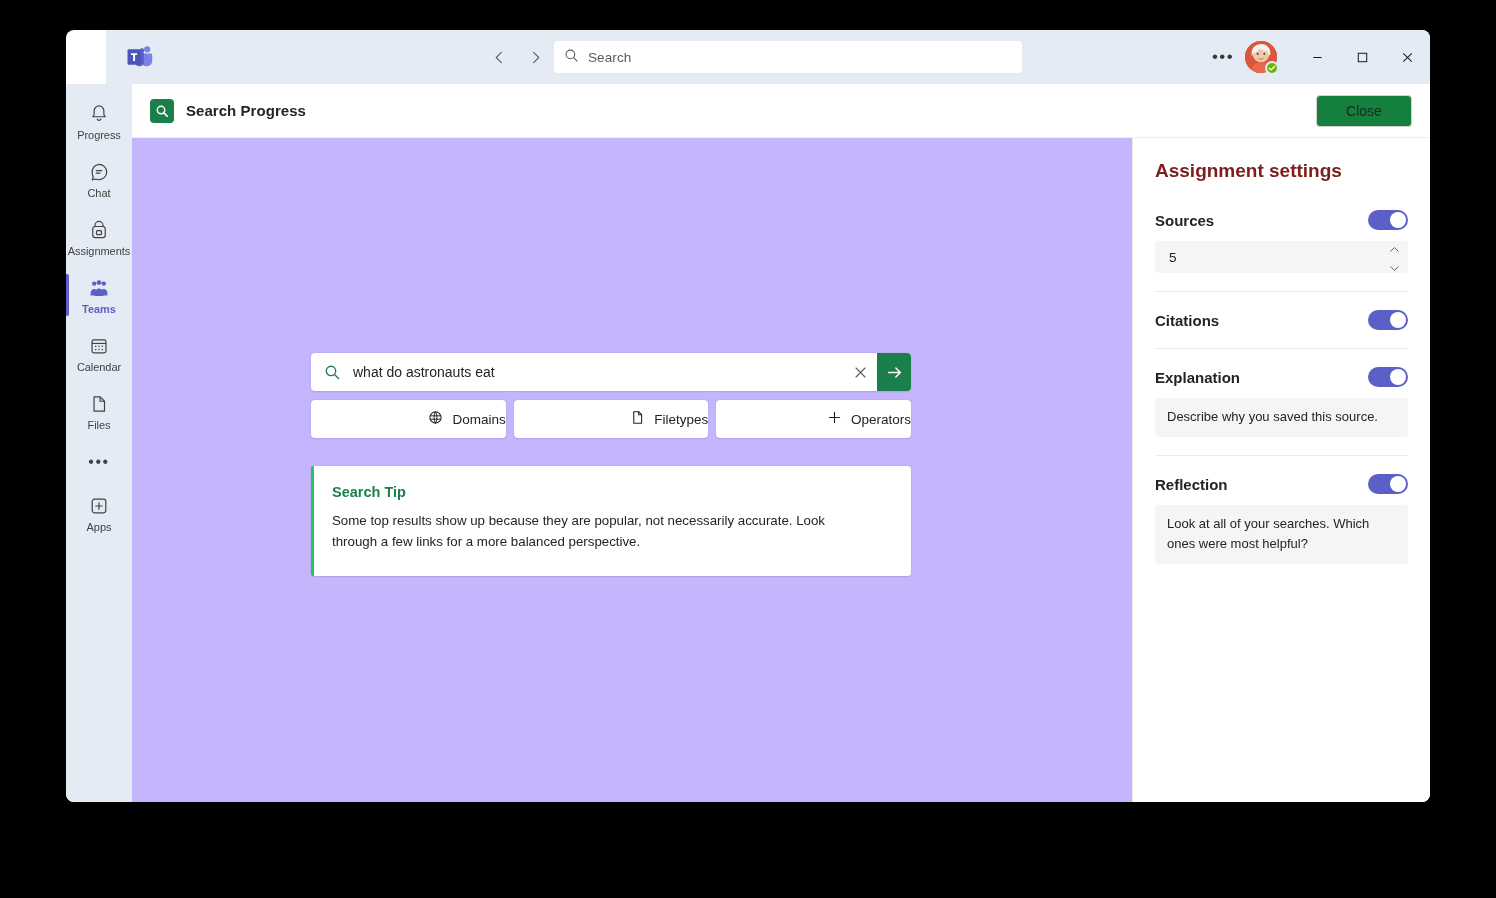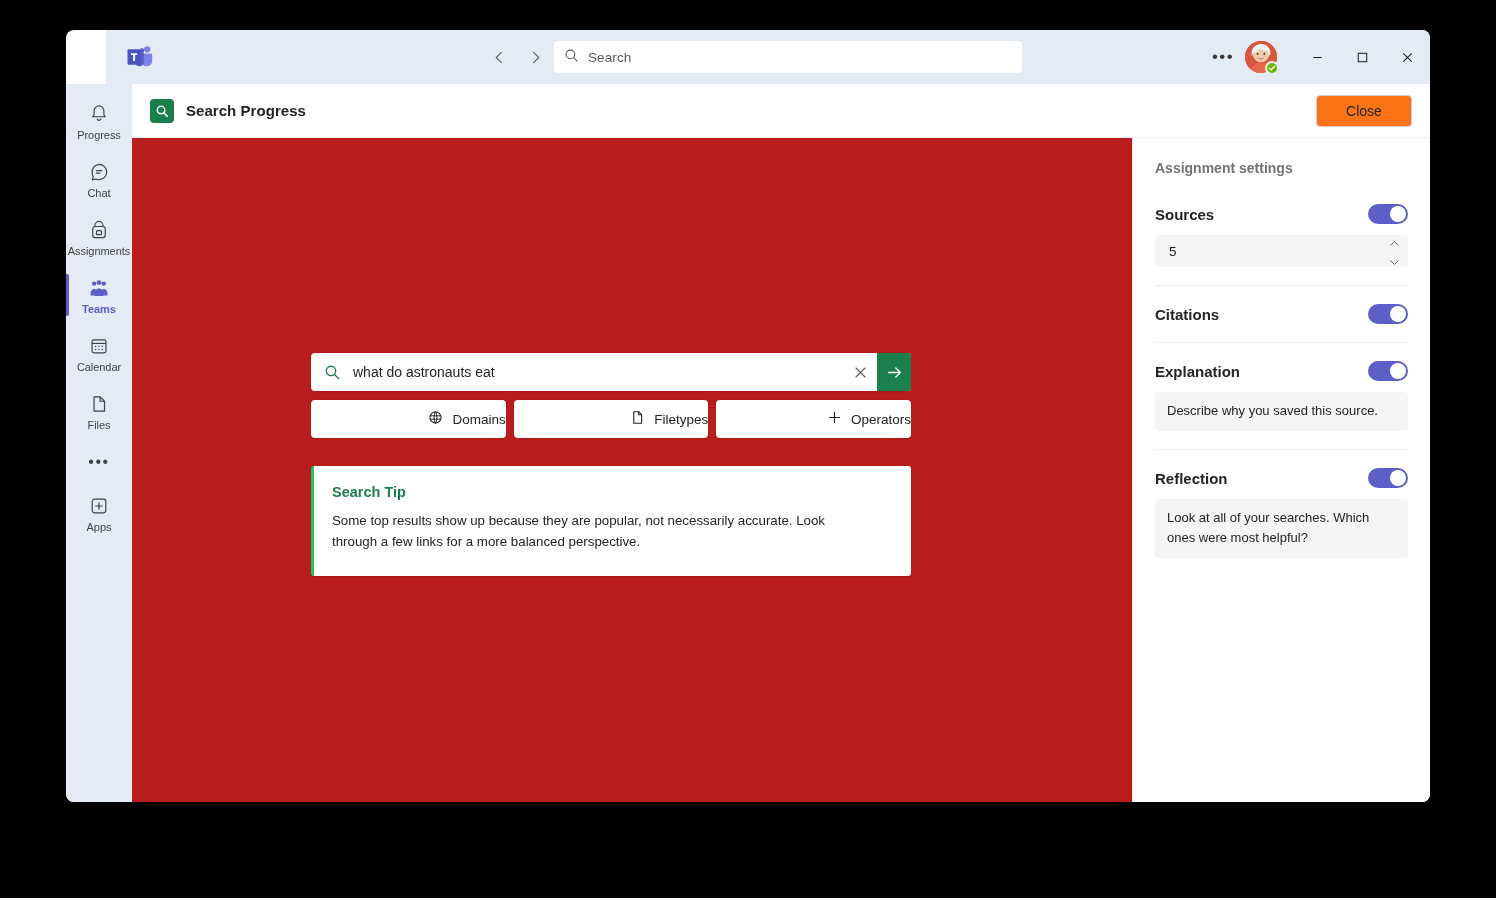--- a/index.html
+++ b/index.html
@@ -191,33 +191,33 @@
     font-weight: 600;
     color: #242424;
     letter-spacing: 0.05px;
   }
   #close-button {
     margin-left: auto;
     min-width: 96px;
     height: 32px;
     border: 1px solid #d1d1d1;
     border-radius: 4px;
-    background: #f97316;
+    background: #15803d;
     color: #242424;
     font-size: 14px;
     font-family: "Liberation Sans", sans-serif;
     cursor: pointer;
   }
 
   #stage { flex: 1; display: flex; min-height: 0; }
 
   
   #main-canvas {
     flex: 1;
-    background: #b91c1c;
+    background: #c4b5fd;
     position: relative;
     min-width: 0;
     overflow: hidden;
   }
   #search-block {
     position: absolute;
     left: 179px;
     top: 215px;
     width: 600px;
   }
@@ -298,23 +298,23 @@
   
   #settings-panel {
     width: 298px;
     flex: 0 0 298px;
     background: #ffffff;
     border-left: 1px solid #e6e6e6;
     padding: 22px 22px 0 22px;
     overflow-y: auto;
   }
   #settings-title {
-    font-size: 14px;
+    font-size: 19px;
     font-weight: 700;
-    color: #737373;
+    color: #7f1d1d;
     margin: 0 0 28px 0;
   }
   .setting-block { padding-bottom: 18px; }
   .setting-block + .setting-block { border-top: 1px solid #ededed; padding-top: 18px; }
   .setting-head {
     display: flex;
     align-items: center;
     justify-content: space-between;
   }
   .setting-label {

